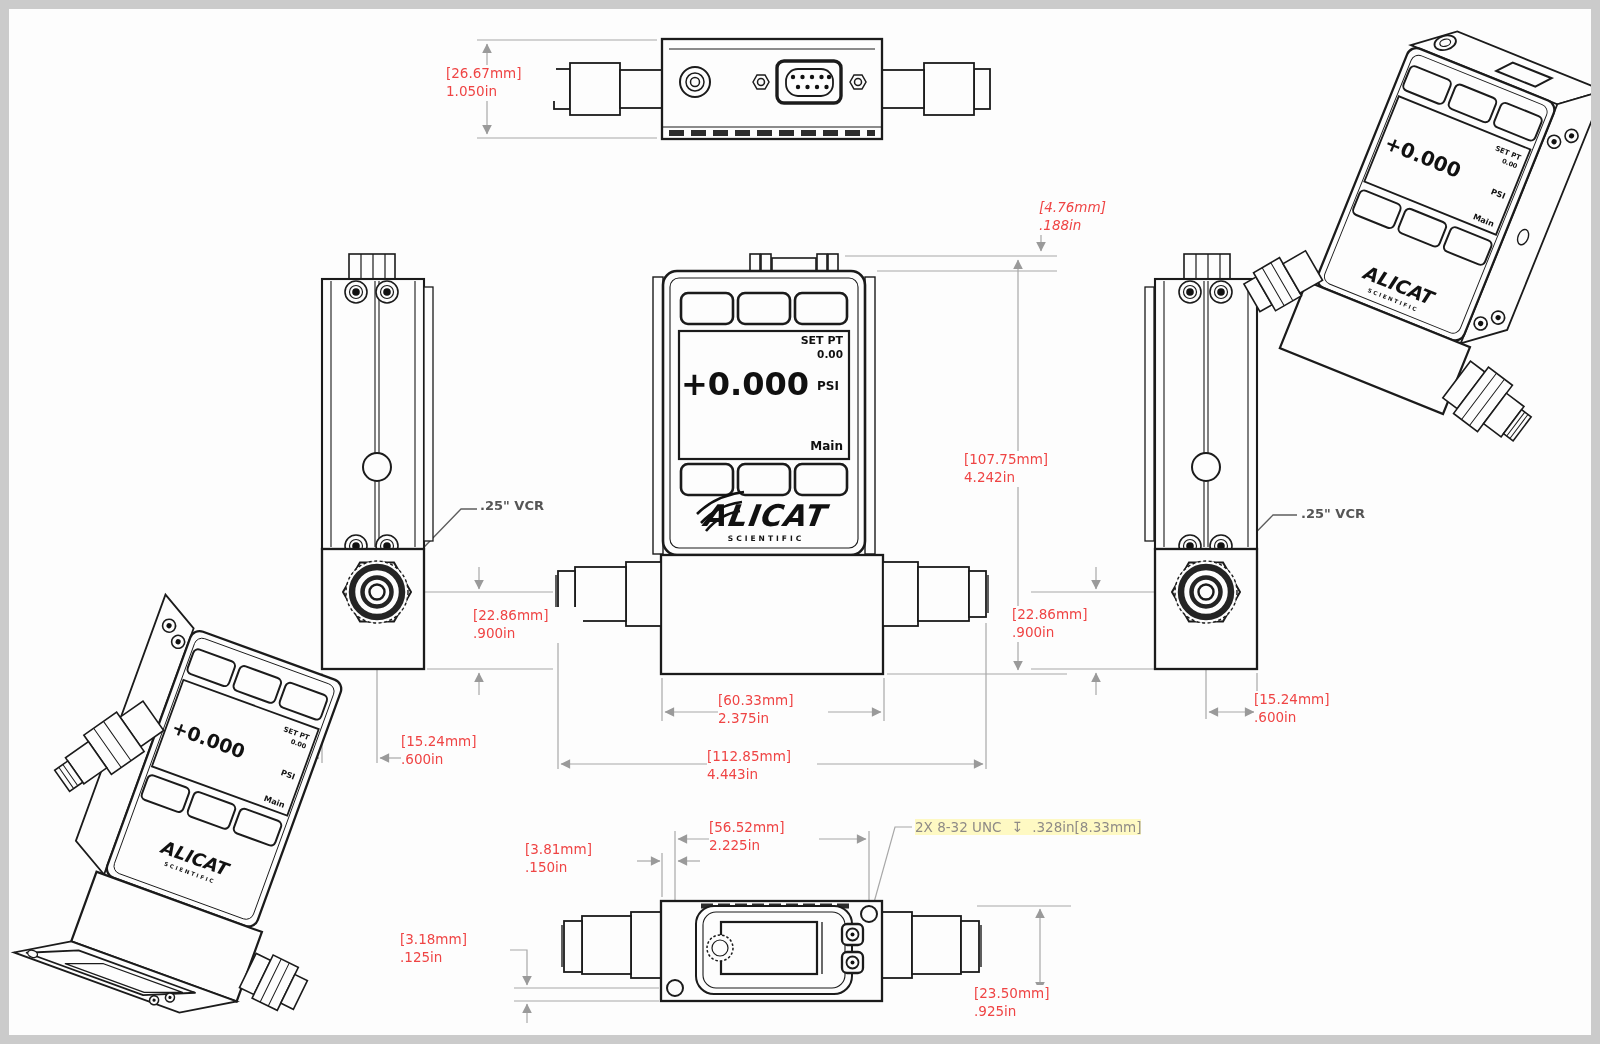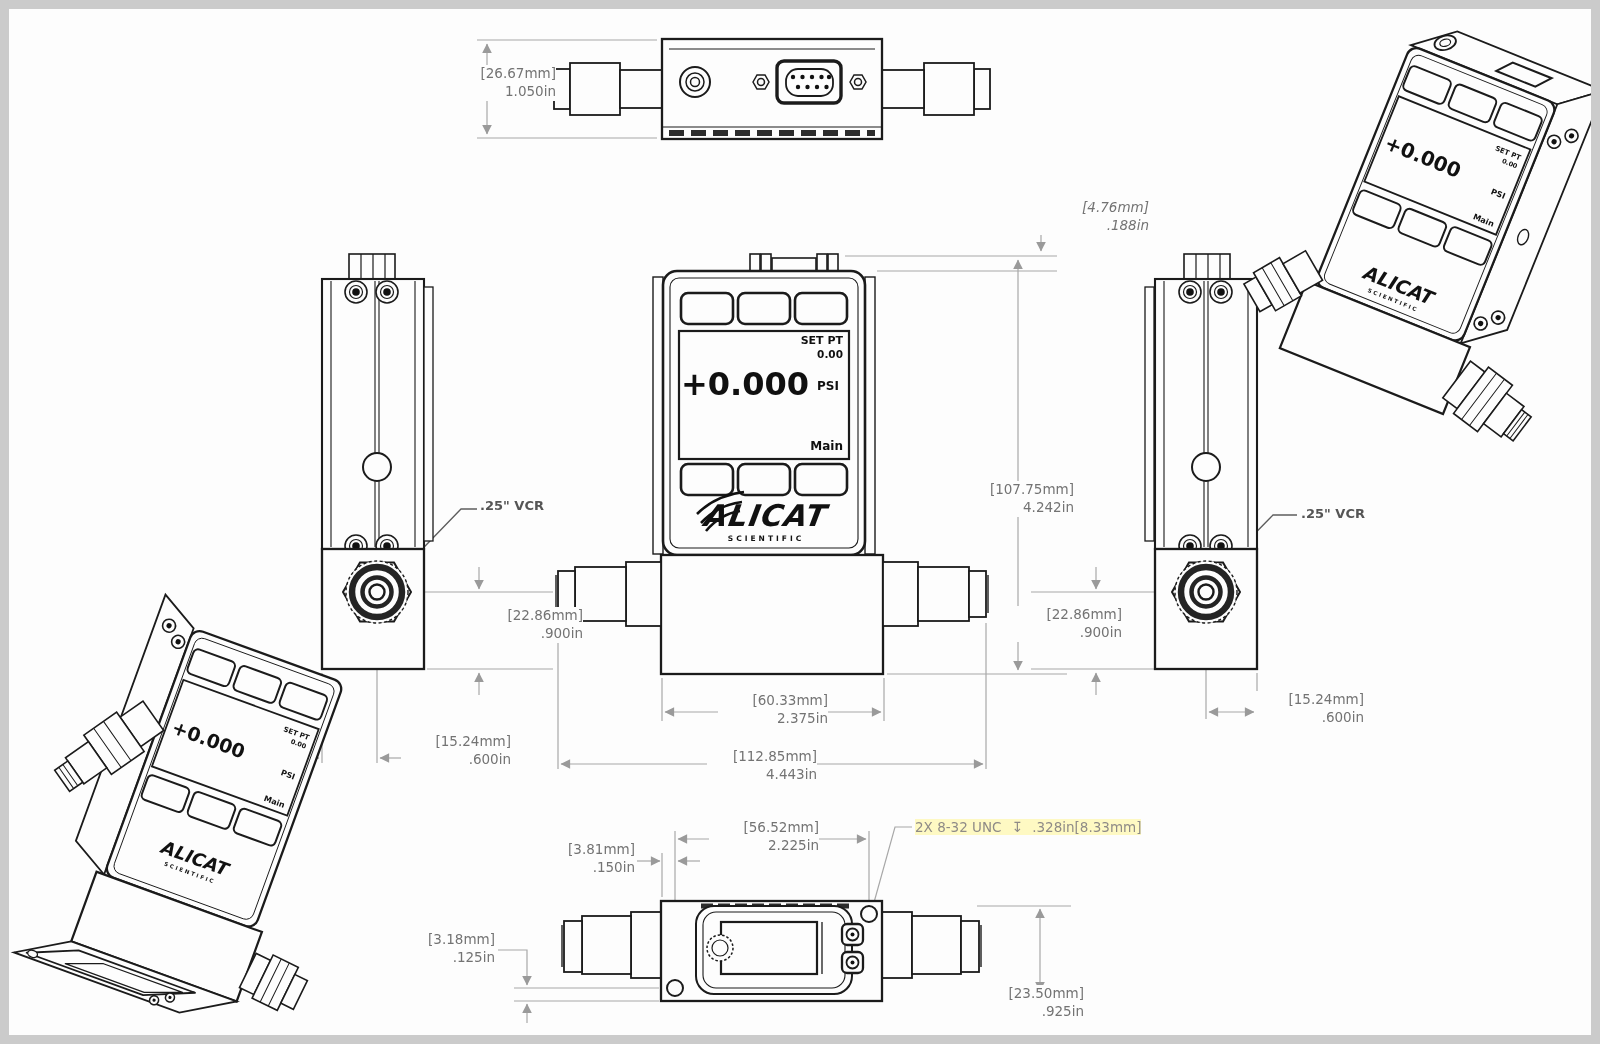--- a/index.html
+++ b/index.html
@@ -1,22 +1,22 @@
 <!DOCTYPE html>
 <html><head>
 <meta charset="utf-8">
 <style>
   * { margin:0; padding:0; box-sizing:border-box; }
   html,body { width:1600px; height:1044px; }
   body { background:#b9b9b9; font-family:"DejaVu Sans", sans-serif; }
   #sheet { position:relative; width:1600px; height:1044px; background:#fdfdfd;
            border:9px solid #cbcbcb; overflow:hidden; }
   #drawing { position:absolute; left:0; top:0; }
-  .dim { position:absolute; width:110px; text-align:right; font-size:13.5px;
-         line-height:1.32; color:#737373; background:#fdfdfd; pointer-events:none; }
+  .dim { position:absolute; width:110px; text-align:left; font-size:13.5px;
+         line-height:1.32; color:#ef4444; background:#fdfdfd; pointer-events:none; }
   .dim span { display:block; }
   .callout { position:absolute; font-size:13px; font-weight:600; color:#555;
              background:#fdfdfd; white-space:nowrap; pointer-events:none; }
   .thread { position:absolute; font-size:13.5px; color:#8f8b87; background:#fef9c3;
             white-space:nowrap; pointer-events:none; }
   .thread .sym { margin:0 9px 0 10px; font-size:14px; }
   .scr { position:absolute; color:#101010; font-weight:700; pointer-events:none; }
   .scr-right { text-align:right; }
   .logo-wrap { position:absolute; left:657px; top:489px; width:200px; text-align:center;
                pointer-events:none; }
@@ -375,21 +375,21 @@
 </svg>
 
 <div class="dim" style="left:437px; top:56px;">
   <span>[26.67mm]</span>
   <span>1.050in</span>
 </div>
 <div class="dim" style="left:1030px; top:190px;font-style:italic;">
   <span>[4.76mm]</span>
   <span>.188in</span>
 </div>
-<div class="dim" style="left:955px; top:442px;margin-top:30px;">
+<div class="dim" style="left:955px; top:442px;">
   <span>[107.75mm]</span>
   <span>4.242in</span>
 </div>
 <div class="dim" style="left:709px; top:683px;">
   <span>[60.33mm]</span>
   <span>2.375in</span>
 </div>
 <div class="dim" style="left:698px; top:739px;">
   <span>[112.85mm]</span>
   <span>4.443in</span>
@@ -411,21 +411,21 @@
   <span>.600in</span>
 </div>
 <div class="dim" style="left:700px; top:810px;">
   <span>[56.52mm]</span>
   <span>2.225in</span>
 </div>
 <div class="dim" style="left:516px; top:832px;">
   <span>[3.81mm]</span>
   <span>.150in</span>
 </div>
-<div class="dim" style="left:376px; top:922px;">
+<div class="dim" style="left:391px; top:922px;">
   <span>[3.18mm]</span>
   <span>.125in</span>
 </div>
 <div class="dim" style="left:965px; top:976px;">
   <span>[23.50mm]</span>
   <span>.925in</span>
 </div>
 
 <div class="callout" style="left:471px; top:489px;">.25" VCR</div>
 <div class="callout" style="left:1292px; top:497px;">.25" VCR</div>

